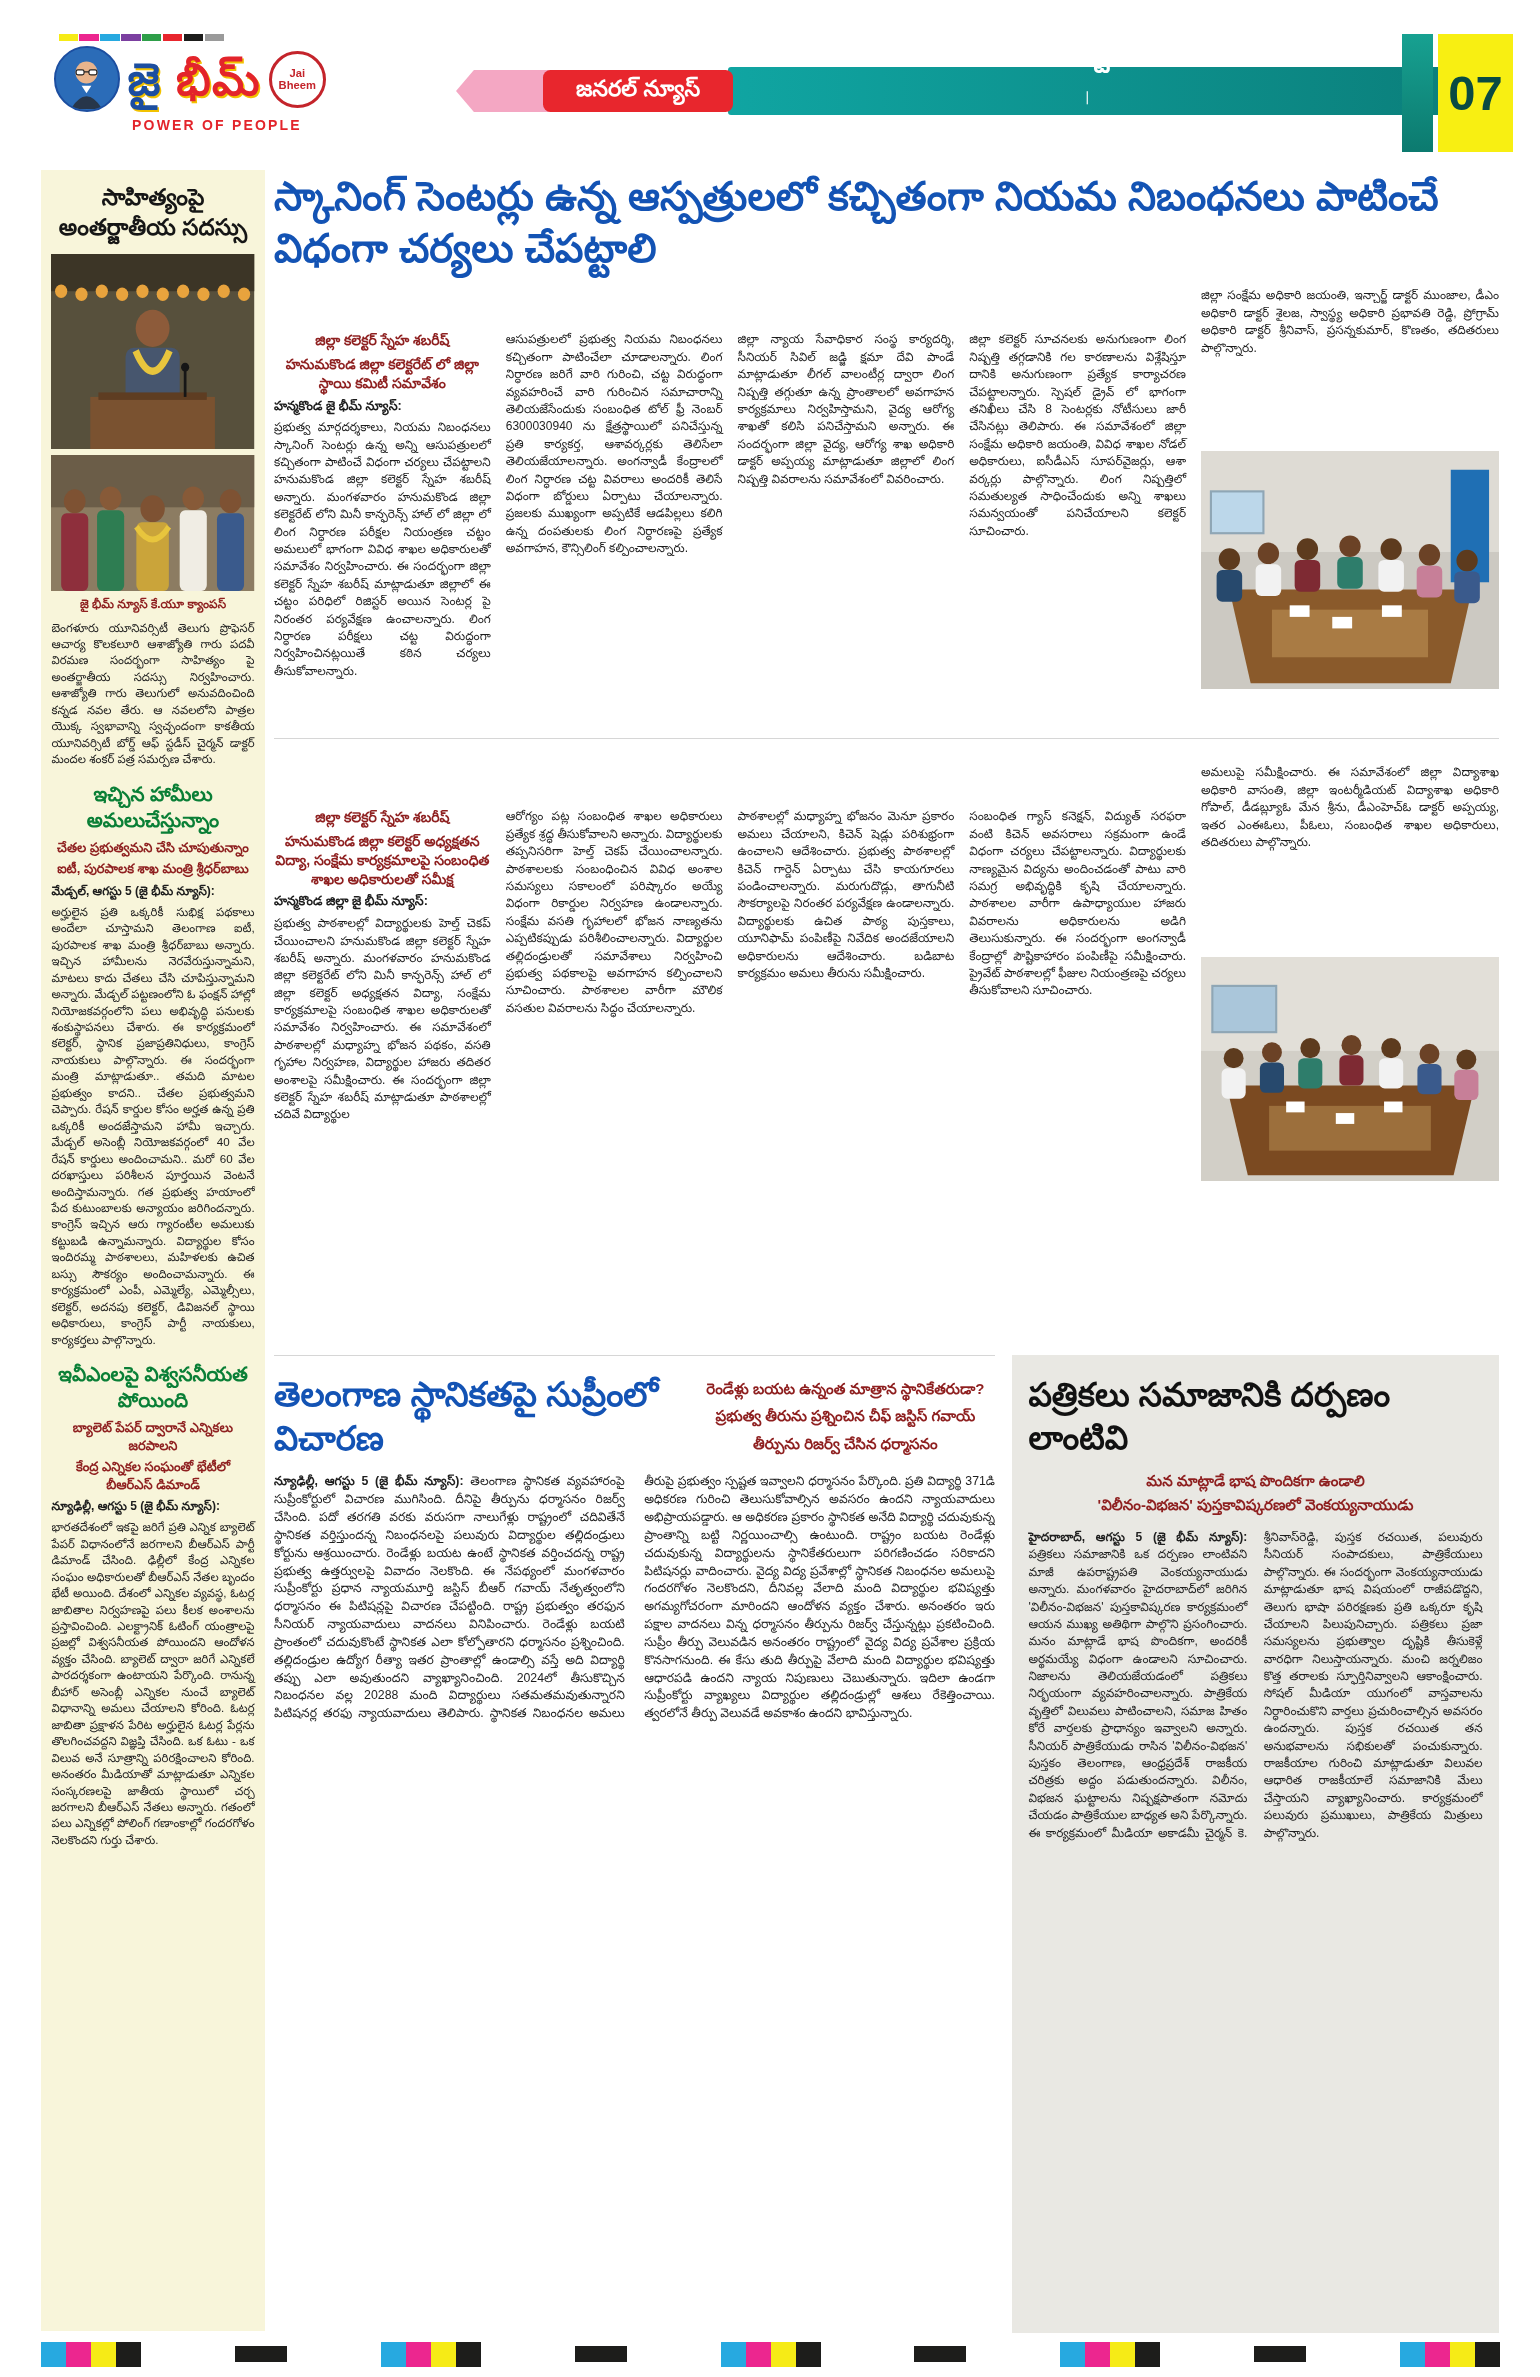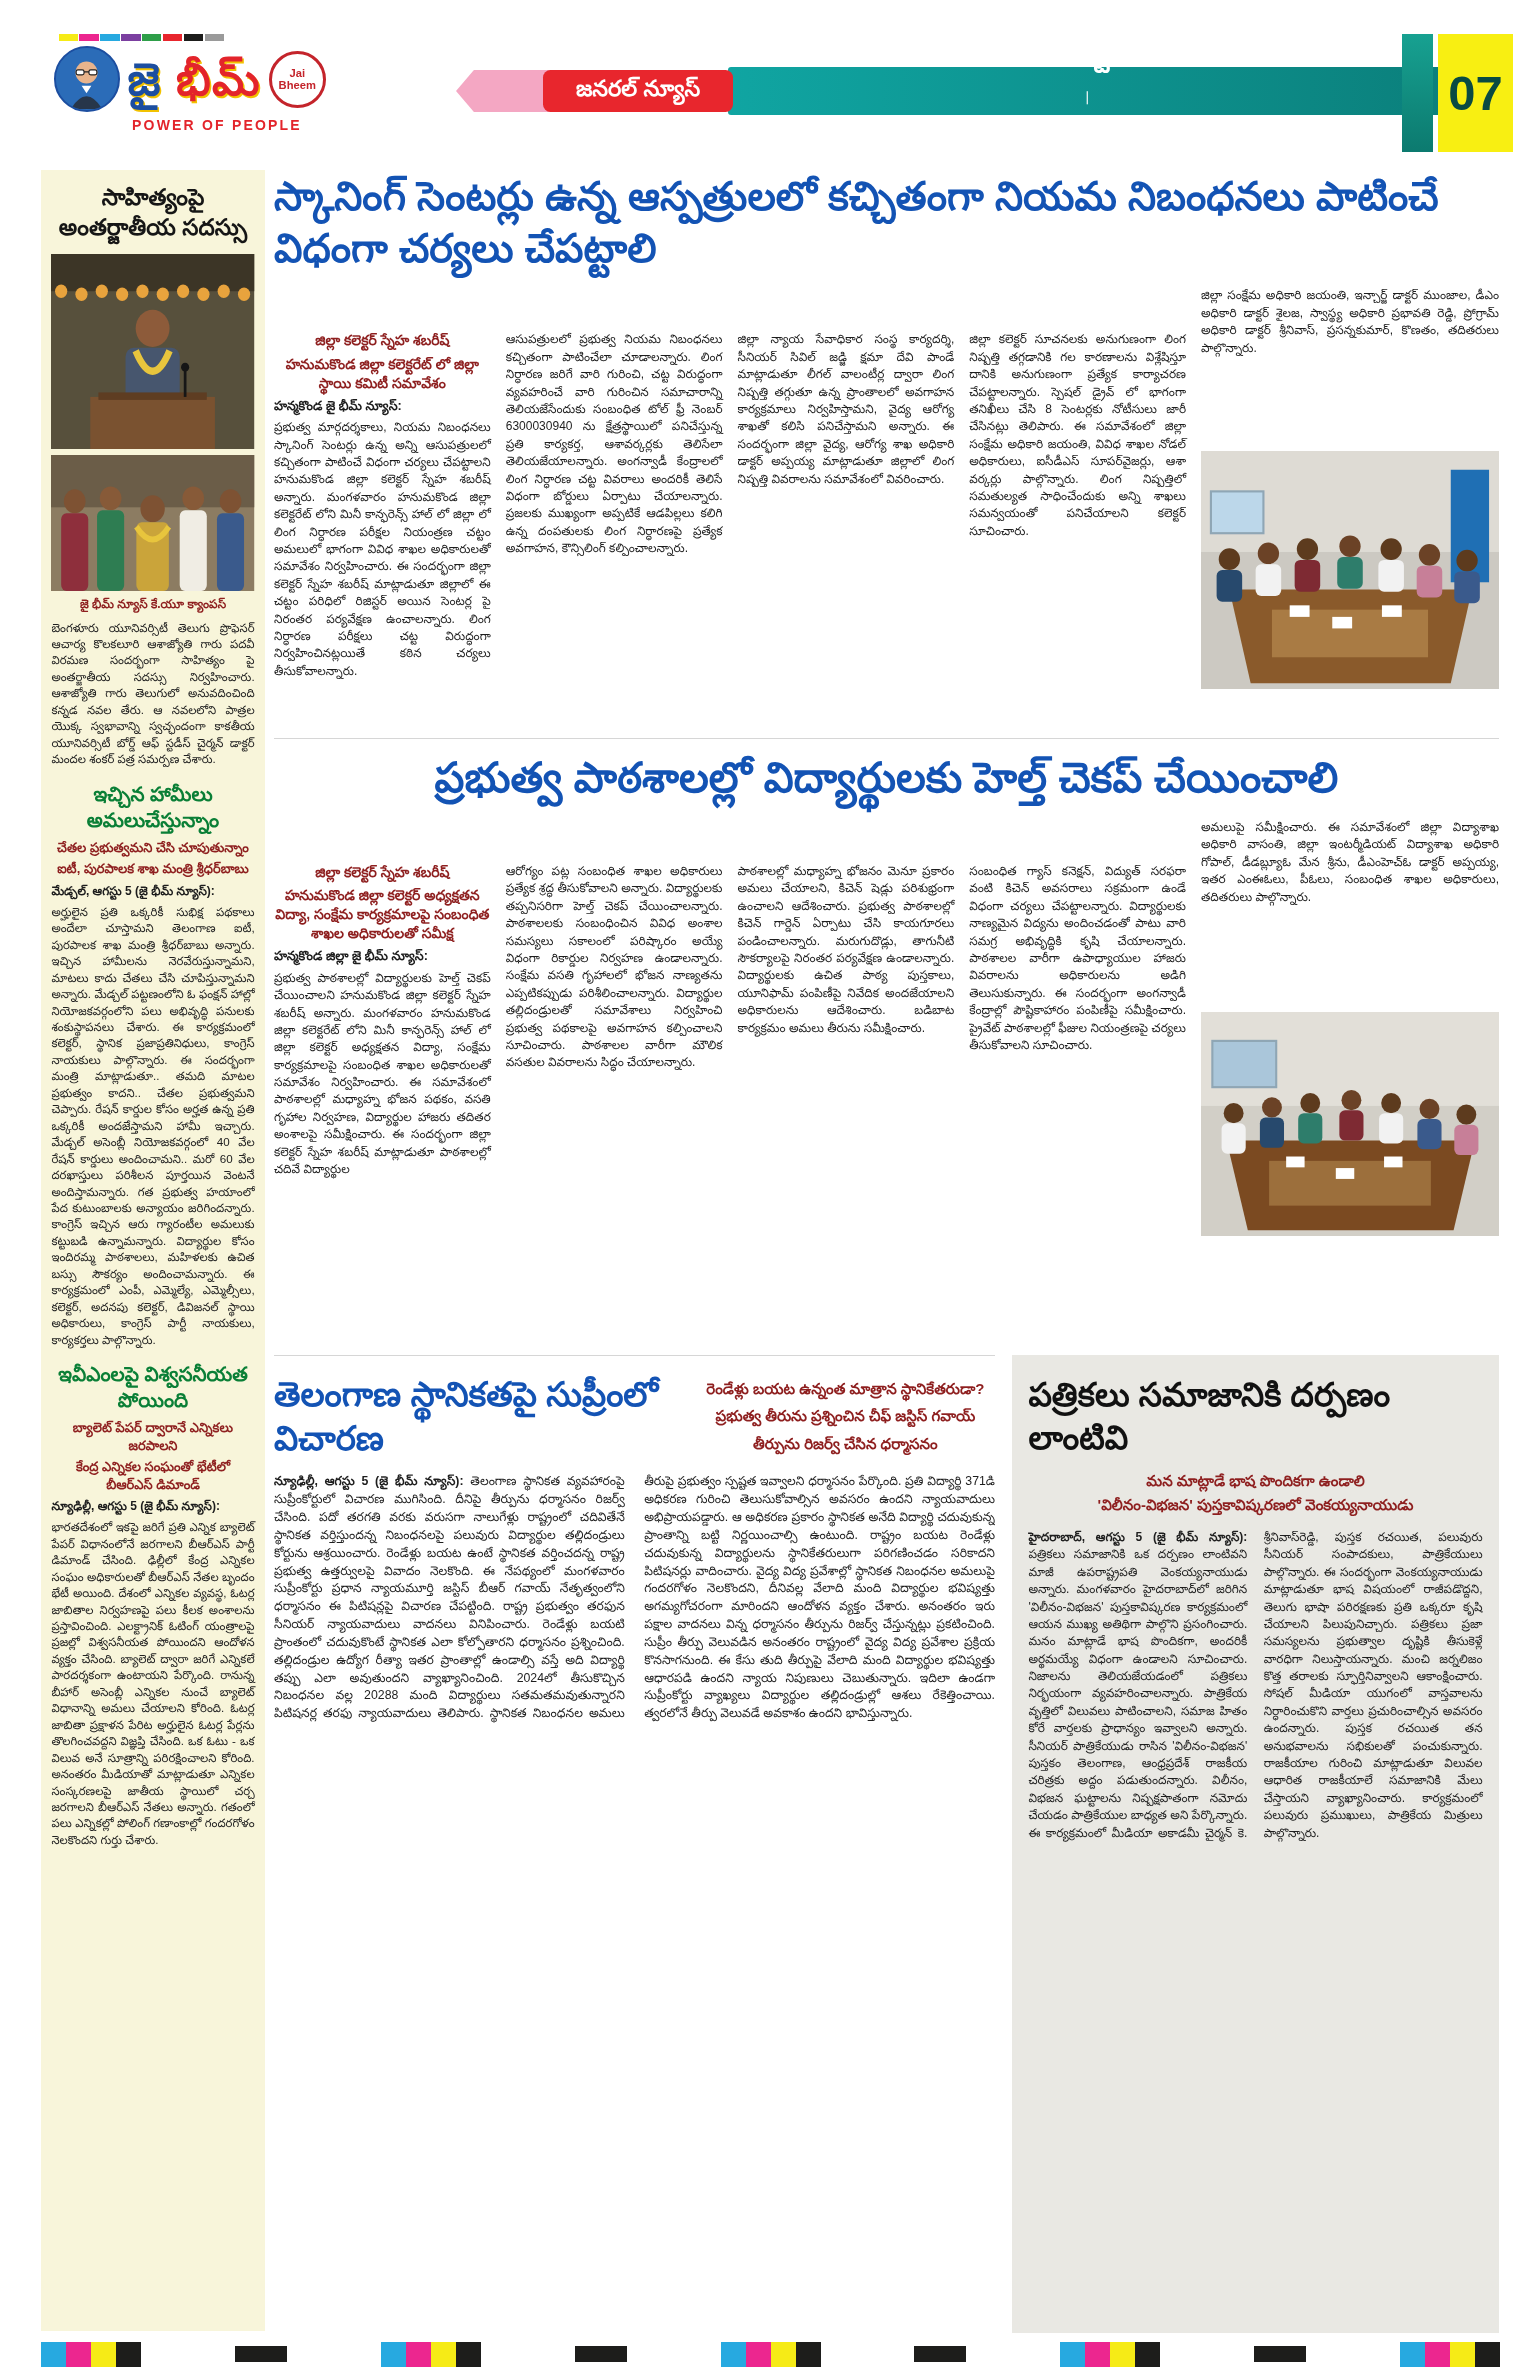--- a/index.html
+++ b/index.html
@@ -264,21 +264,20 @@
                 <rect x="304" y="159" width="36" height="44" rx="8" fill="#c77f98"></rect>
               <circle cx="375" cy="152" r="15" fill="#5d3b1e"></circle>
                 <rect x="357" y="167" width="36" height="44" rx="8" fill="#3a5a8c"></rect>
             </g>
           </svg>
         </div>
       </div>
     </div>
 
     <div class="article article2">
-      <div class="a2-headline hl-blue">ప్రభుత్వ పాఠశాలల్లో విద్యార్థులకు హెల్త్ చెకప్ చేయించాలి</div>
       <div class="news-cols a2-cols">
         <div class="ncol">
           <div class="subhead-line">జిల్లా కలెక్టర్ స్నేహ శబరీష్</div>
           <div class="subhead-line">హనుమకొండ జిల్లా కలెక్టర్ అధ్యక్షతన విద్యా, సంక్షేమ కార్యక్రమాలపై సంబంధిత శాఖల అధికారులతో సమీక్ష</div>
           <div class="dateline">హన్మకొండ జిల్లా జై భీమ్ న్యూస్:</div>
           <div class="body-text">ప్రభుత్వ పాఠశాలల్లో విద్యార్థులకు హెల్త్ చెకప్ చేయించాలని హనుమకొండ జిల్లా కలెక్టర్ స్నేహ శబరీష్ అన్నారు. మంగళవారం హనుమకొండ జిల్లా కలెక్టరేట్ లోని మినీ కాన్ఫరెన్స్ హాల్ లో జిల్లా కలెక్టర్ అధ్యక్షతన విద్యా, సంక్షేమ కార్యక్రమాలపై సంబంధిత శాఖల అధికారులతో సమావేశం నిర్వహించారు. ఈ సమావేశంలో పాఠశాలల్లో మధ్యాహ్న భోజన పథకం, వసతి గృహాల నిర్వహణ, విద్యార్థుల హాజరు తదితర అంశాలపై సమీక్షించారు. ఈ సందర్భంగా జిల్లా కలెక్టర్ స్నేహ శబరీష్ మాట్లాడుతూ పాఠశాలల్లో చదివే విద్యార్థుల</div>
         </div>
         <div class="ncol body-text">ఆరోగ్యం పట్ల సంబంధిత శాఖల అధికారులు ప్రత్యేక శ్రద్ధ తీసుకోవాలని అన్నారు. విద్యార్థులకు తప్పనిసరిగా హెల్త్ చెకప్ చేయించాలన్నారు. పాఠశాలలకు సంబంధించిన వివిధ అంశాల సమస్యలు సకాలంలో పరిష్కారం అయ్యే విధంగా రికార్డుల నిర్వహణ ఉండాలన్నారు. సంక్షేమ వసతి గృహాలలో భోజన నాణ్యతను ఎప్పటికప్పుడు పరిశీలించాలన్నారు. విద్యార్థుల తల్లిదండ్రులతో సమావేశాలు నిర్వహించి ప్రభుత్వ పథకాలపై అవగాహన కల్పించాలని సూచించారు. పాఠశాలల వారీగా మౌలిక వసతుల వివరాలను సిద్ధం చేయాలన్నారు.</div>
         <div class="ncol body-text">పాఠశాలల్లో మధ్యాహ్న భోజనం మెనూ ప్రకారం అమలు చేయాలని, కిచెన్ షెడ్లు పరిశుభ్రంగా ఉంచాలని ఆదేశించారు. ప్రభుత్వ పాఠశాలల్లో కిచెన్ గార్డెన్ ఏర్పాటు చేసి కాయగూరలు పండించాలన్నారు. మరుగుదొడ్లు, తాగునీటి సౌకర్యాలపై నిరంతర పర్యవేక్షణ ఉండాలన్నారు. విద్యార్థులకు ఉచిత పాఠ్య పుస్తకాలు, యూనిఫామ్ పంపిణీపై నివేదిక అందజేయాలని అధికారులను ఆదేశించారు. బడిబాట కార్యక్రమం అమలు తీరును సమీక్షించారు.</div>
         <div class="ncol body-text">సంబంధిత గ్యాస్ కనెక్షన్, విద్యుత్ సరఫరా వంటి కిచెన్ అవసరాలు సక్రమంగా ఉండే విధంగా చర్యలు చేపట్టాలన్నారు. విద్యార్థులకు నాణ్యమైన విద్యను అందించడంతో పాటు వారి సమగ్ర అభివృద్ధికి కృషి చేయాలన్నారు. పాఠశాలల వారీగా ఉపాధ్యాయుల హాజరు వివరాలను అధికారులను అడిగి తెలుసుకున్నారు. ఈ సందర్భంగా అంగన్వాడీ కేంద్రాల్లో పౌష్టికాహారం పంపిణీపై సమీక్షించారు. ప్రైవేట్ పాఠశాలల్లో ఫీజుల నియంత్రణపై చర్యలు తీసుకోవాలని సూచించారు.</div>

